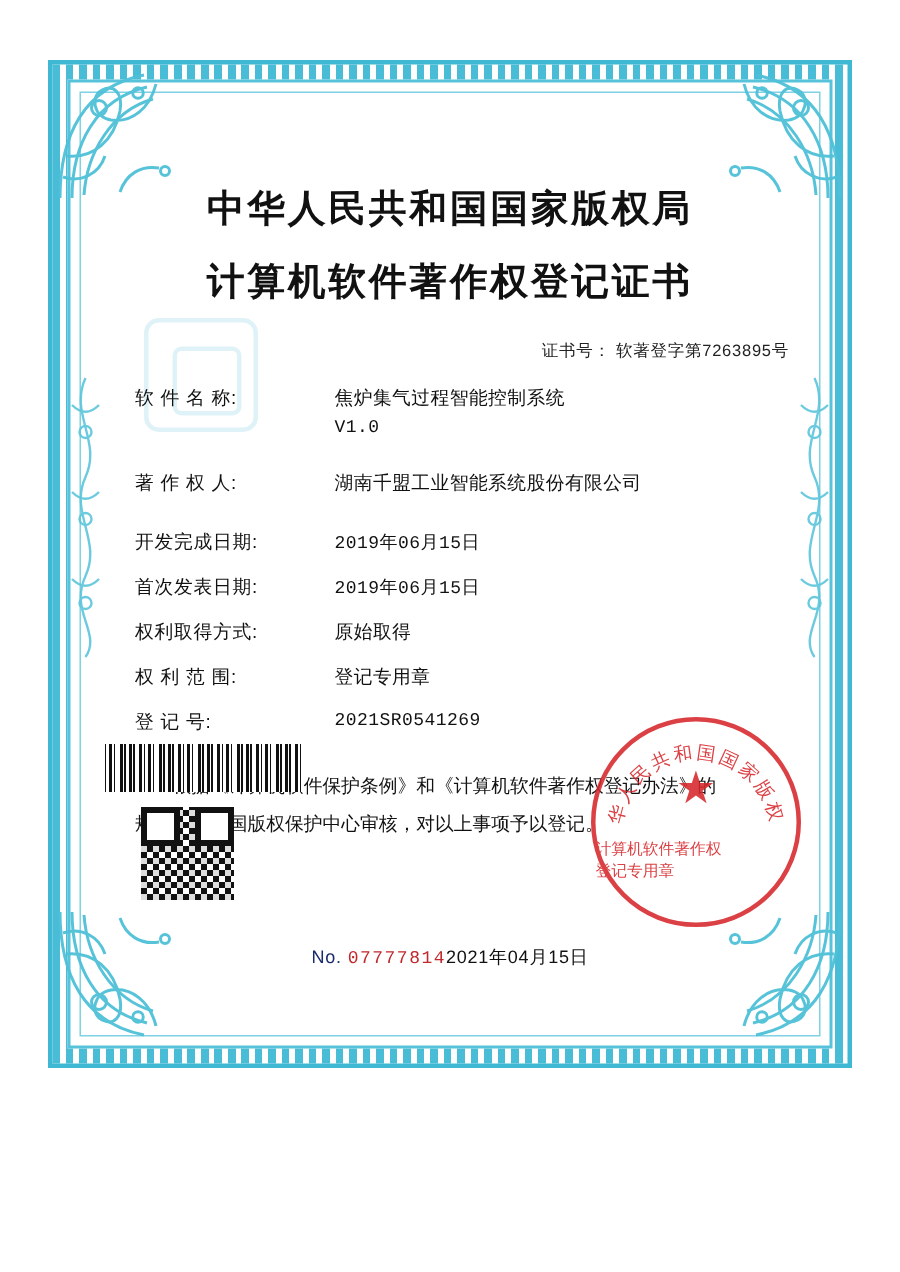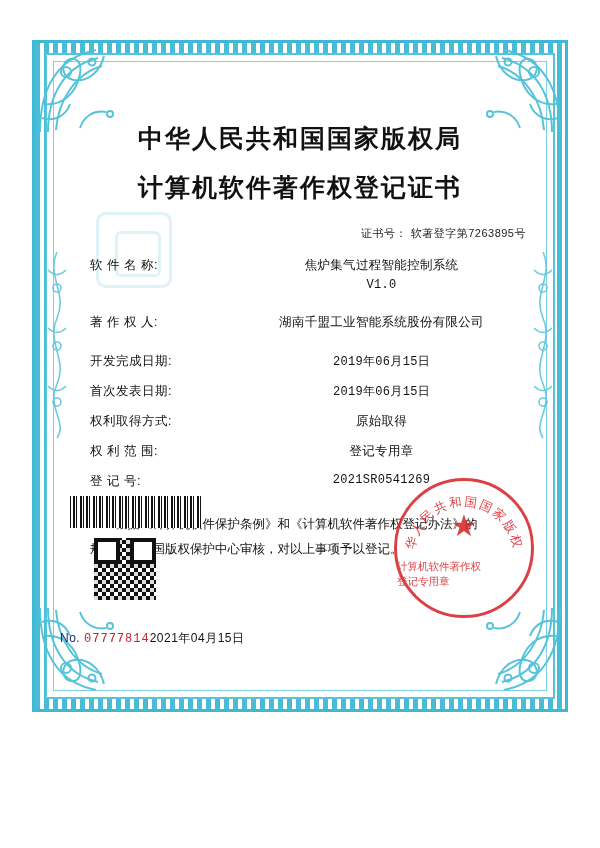--- a/index.html
+++ b/index.html
@@ -176,21 +176,20 @@
   }
   .field-label {
     width: 112px;
     flex: 0 0 112px;
     letter-spacing: 0.5px;
     white-space: nowrap;
   }
   .field-value {
     flex: 1;
     letter-spacing: 0.3px;
-    text-align: center;
   }
   .field-value .line2 {
     display: block;
     margin-top: 4px;
     font-family: "Liberation Mono", monospace;
     font-size: 12px;
   }
   .mono { font-family: "Liberation Mono", monospace; font-size: 12px; }
 
   .gap-row { height: 9px; }
@@ -285,21 +284,21 @@
     color: #d7272b;
   }
 
   
   .footer {
     position: absolute;
     left: 60px;
     right: 60px;
     top: 630px;
     display: flex;
-    justify-content: flex-start;
+    justify-content: center;
     align-items: baseline;
     font-size: 12px;
     color: #111111;
   }
   .footer-no {
     color: #1b2a6b;
     letter-spacing: 0.5px;
   }
   .footer-no .num {
     color: #c2282c;

